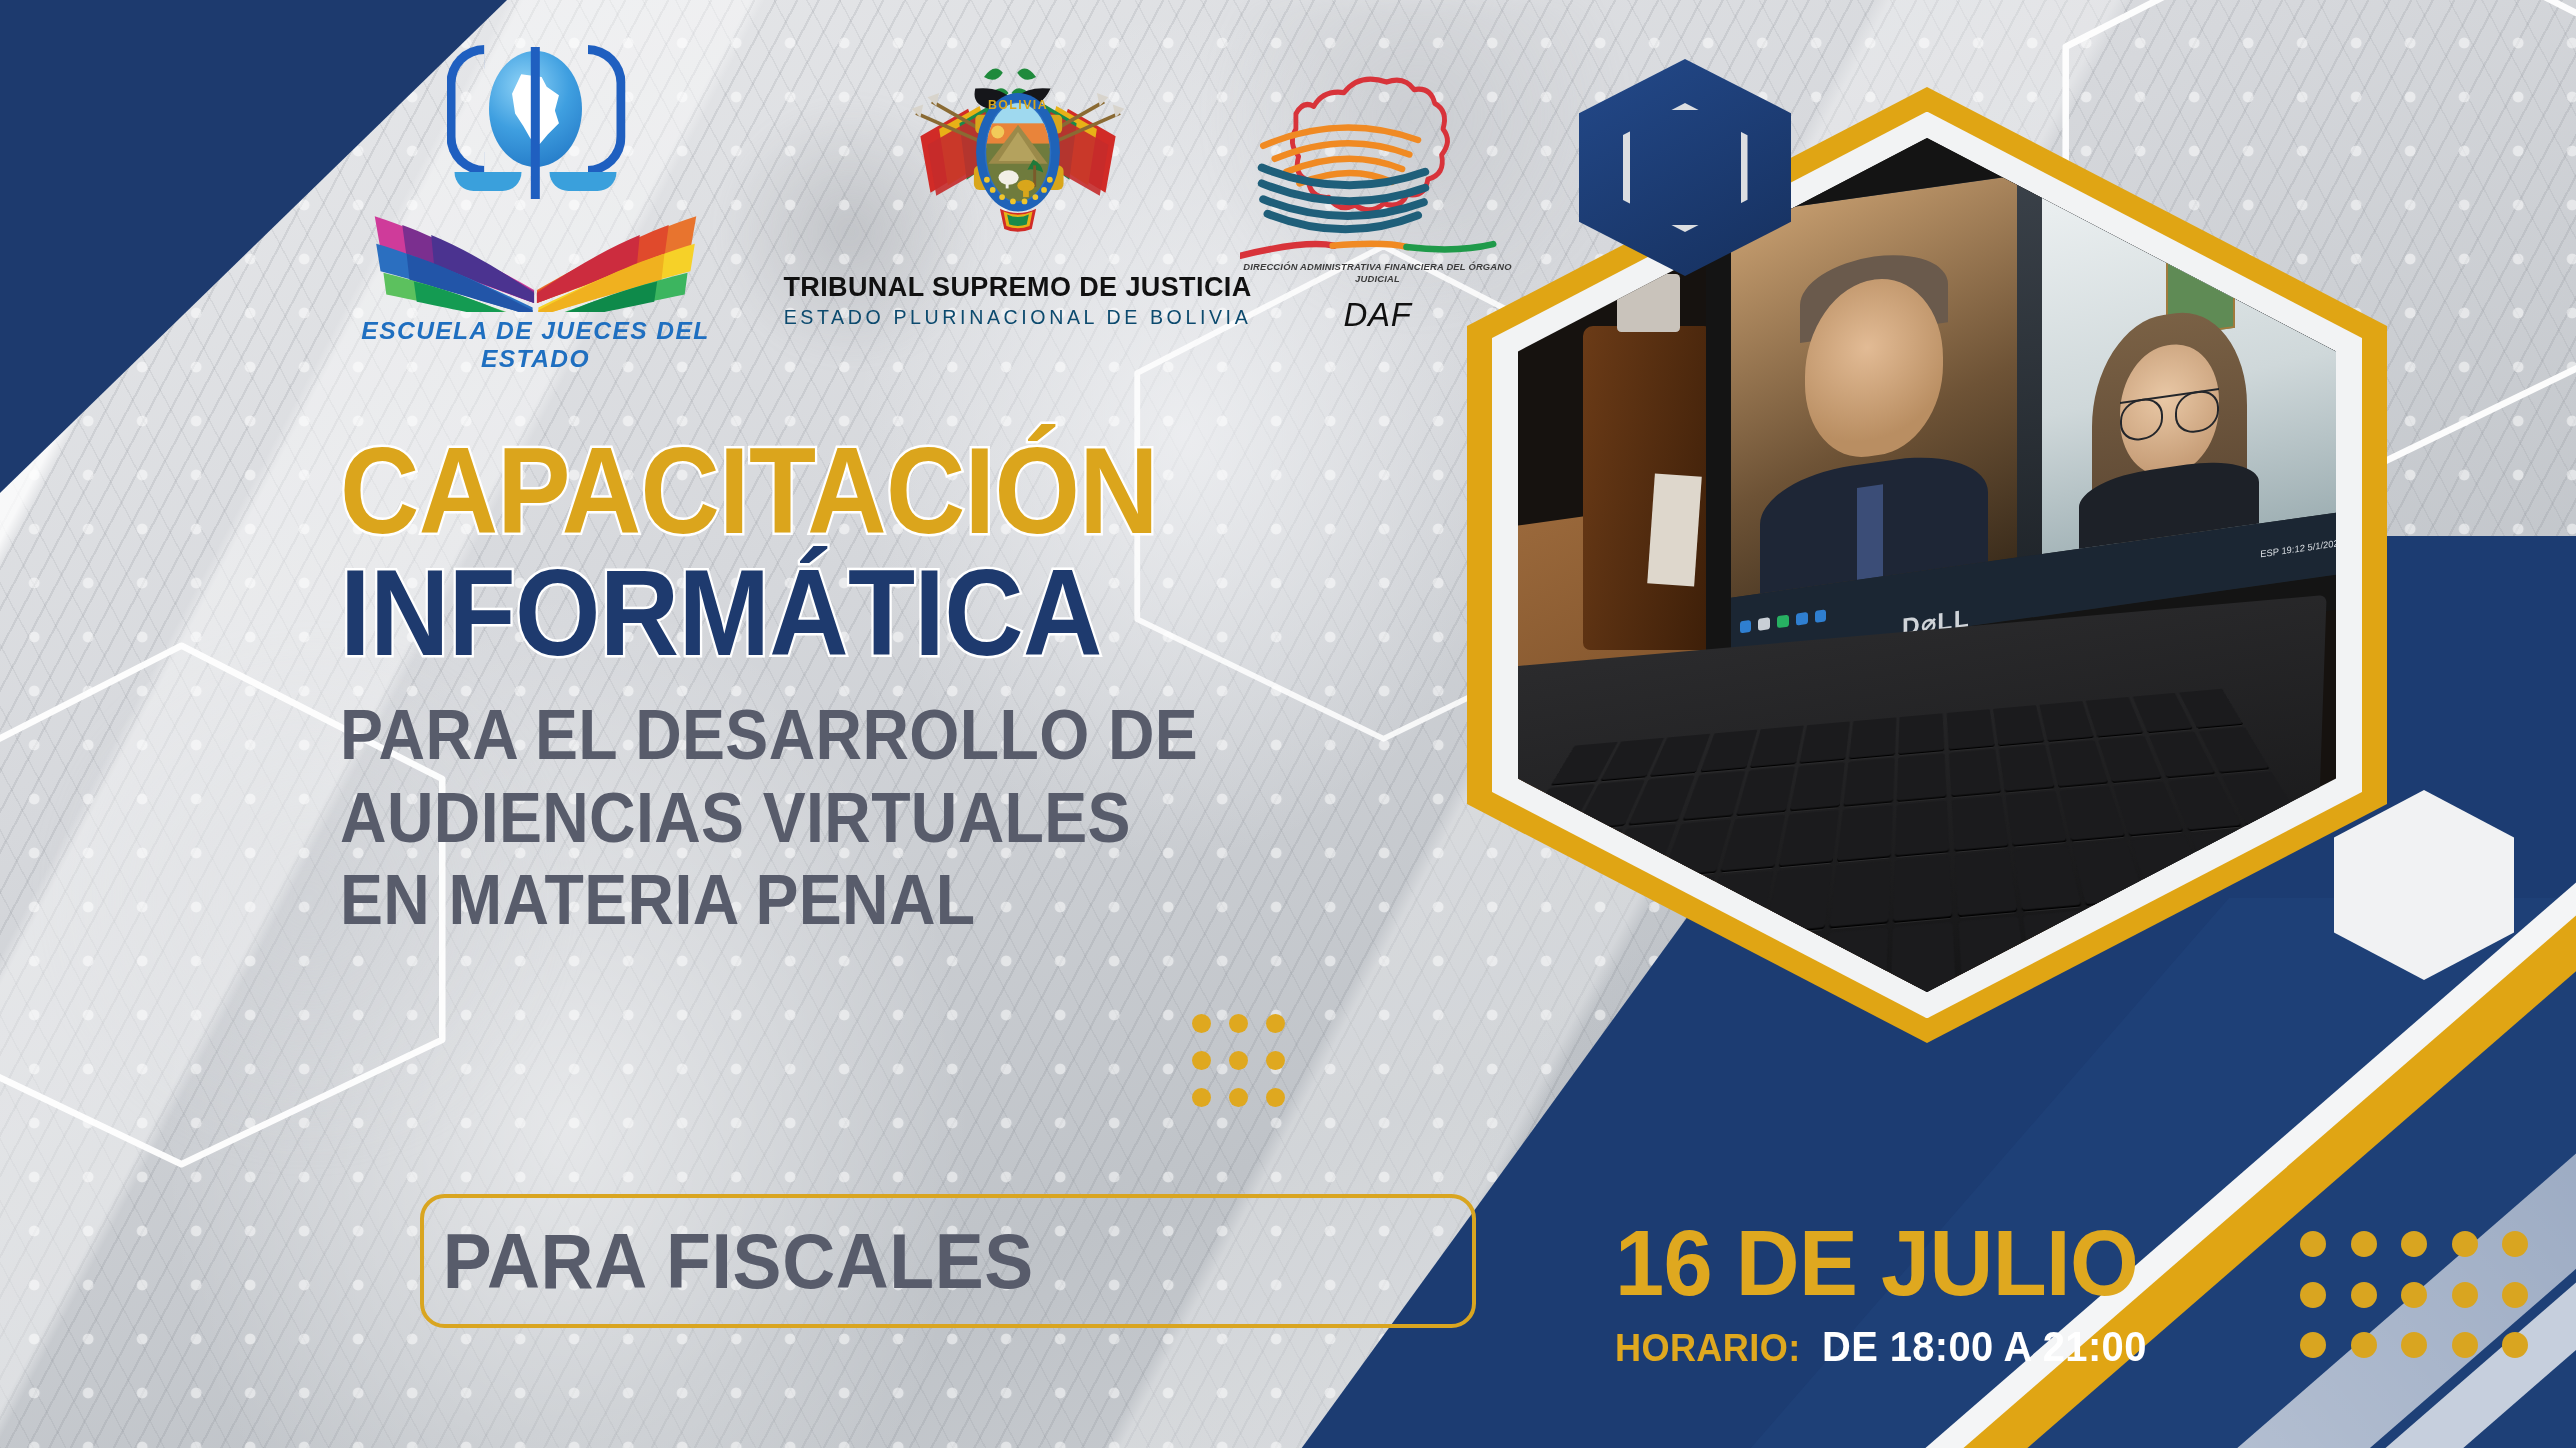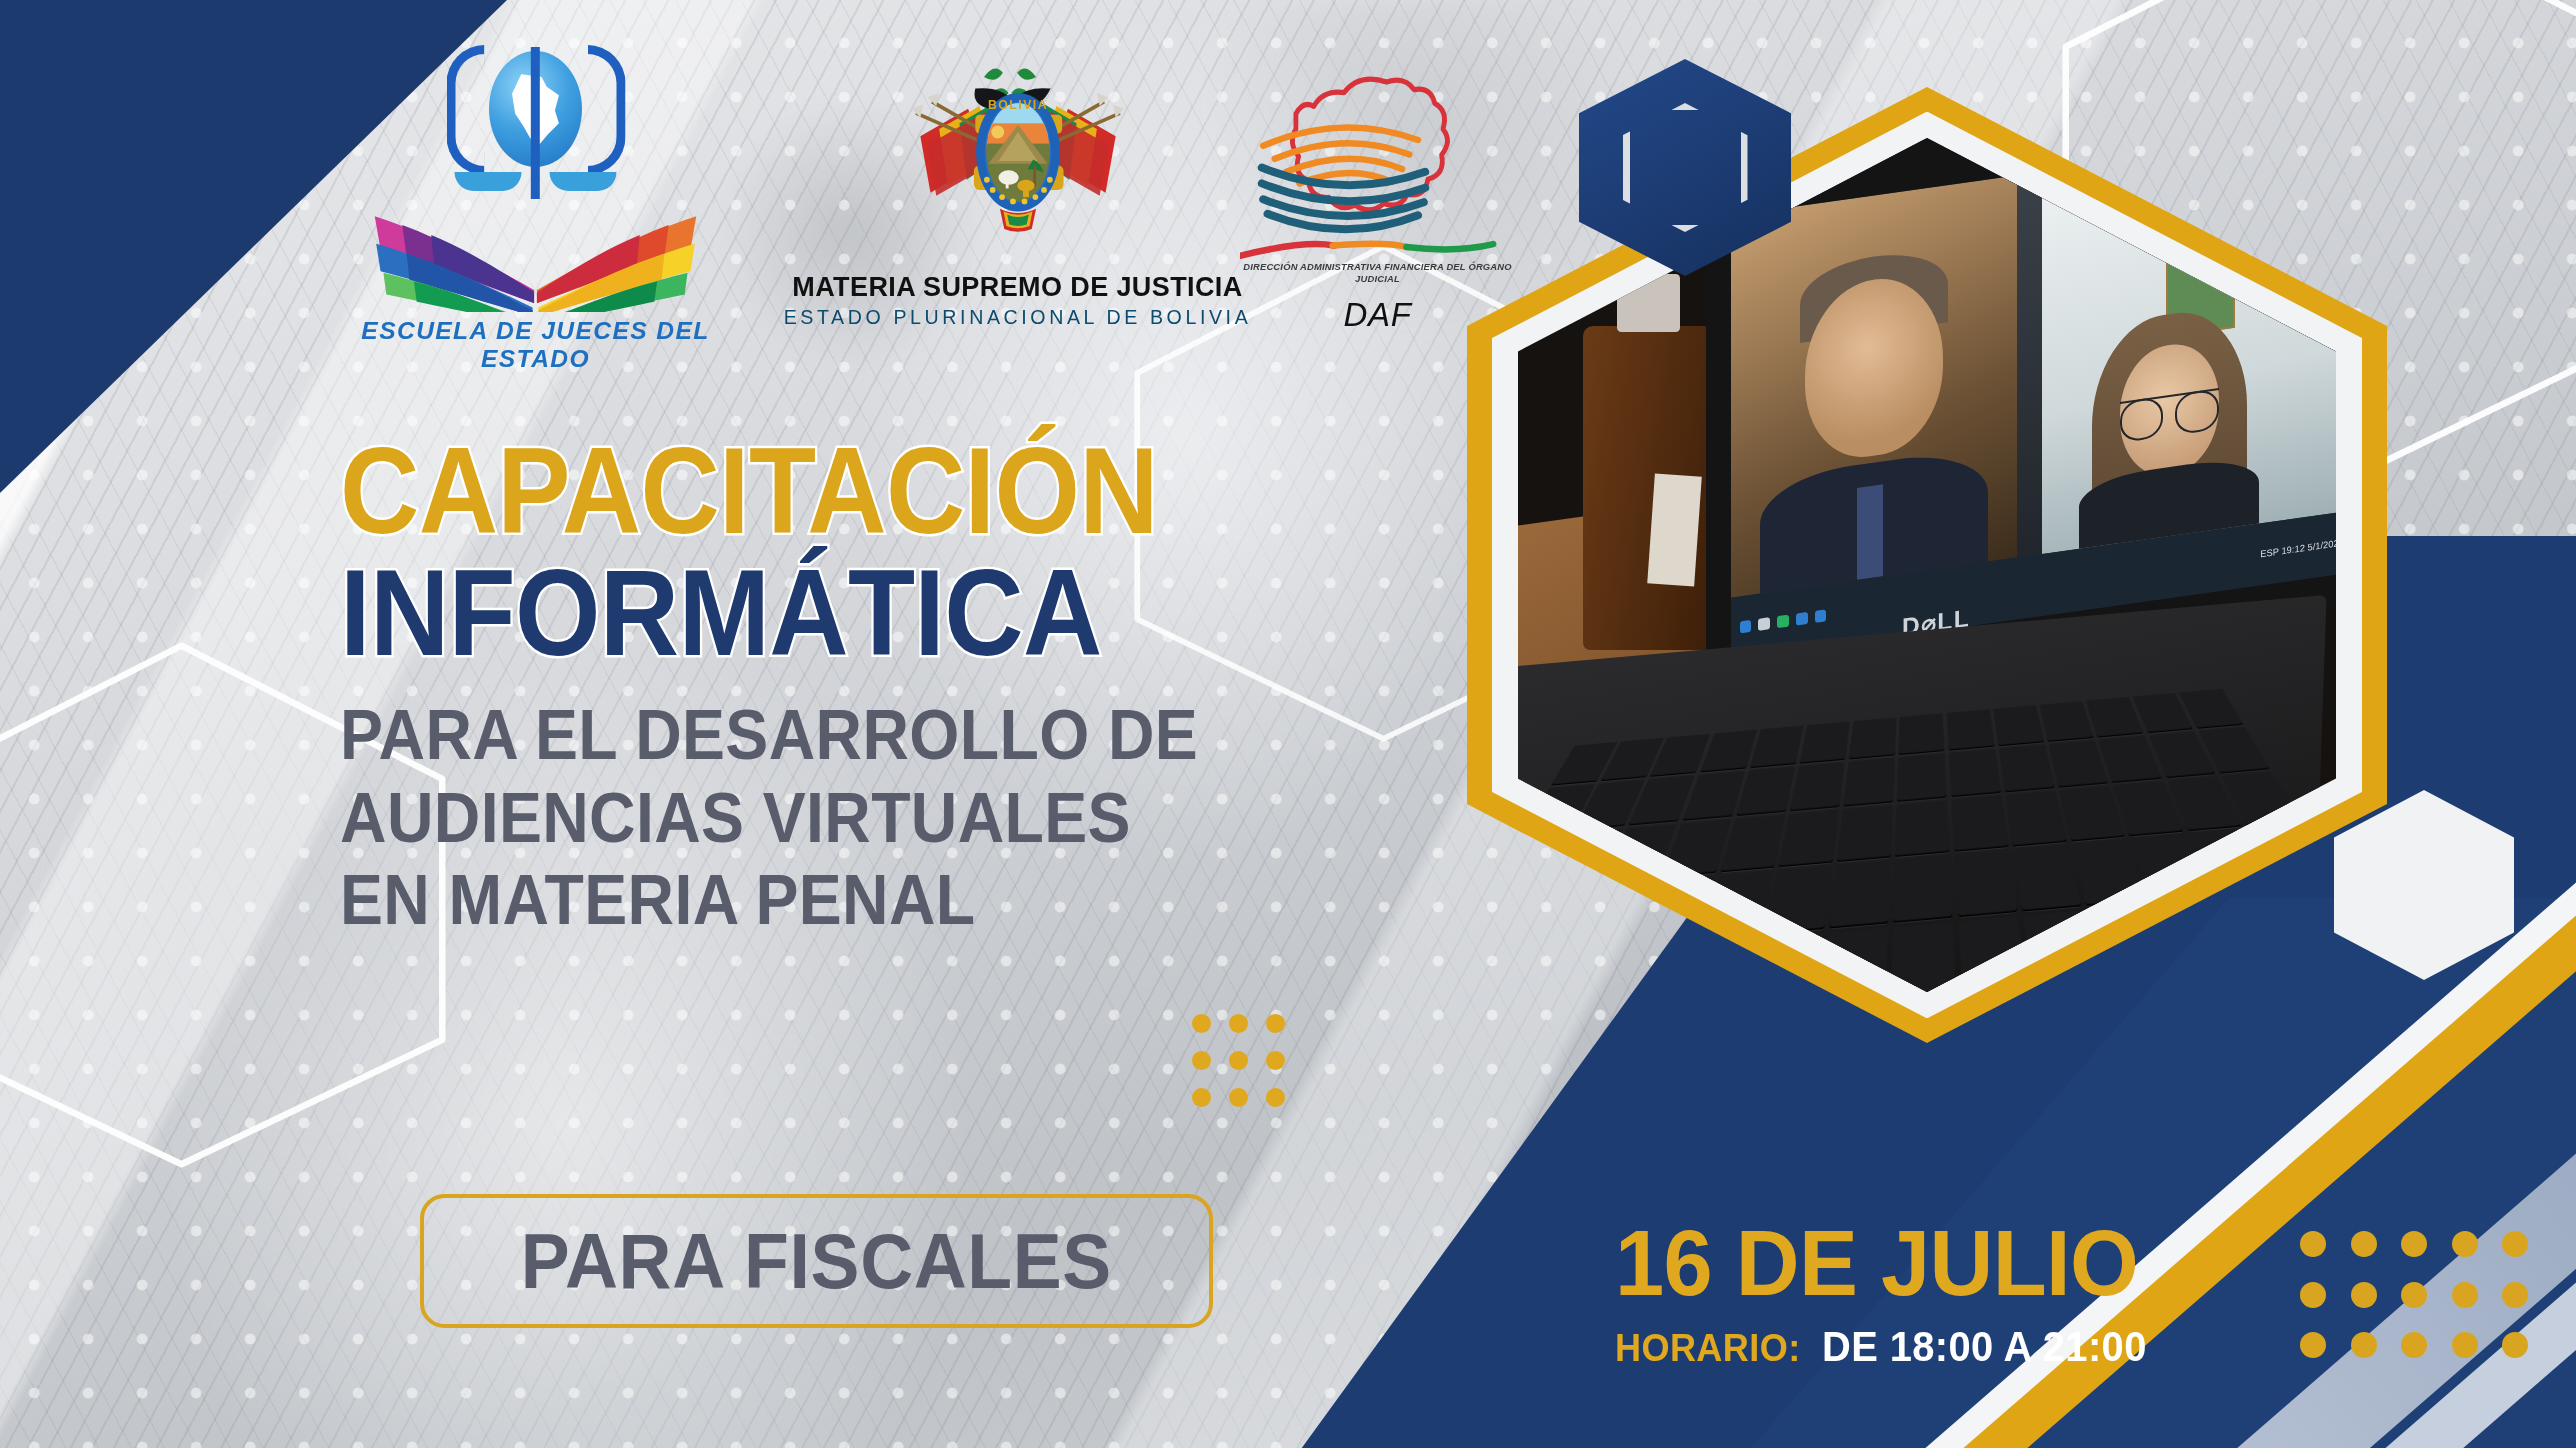--- a/index.html
+++ b/index.html
@@ -194,23 +194,23 @@
   
   .dots3{
     position:absolute;left:1192px;top:1014px;
     display:grid;grid-template-columns:repeat(3,19px);grid-template-rows:repeat(3,19px);
     gap:18px;
   }
   .dots3 i{display:block;width:19px;height:19px;border-radius:50%;background:#DFA81F;}
 
   
   .pill{
-    position:absolute;left:420px;top:1194px;width:793px;height:134px;
+    position:absolute;left:420px;top:1194px;width:1056px;height:134px;
     border:4.3px solid #D9A520;border-radius:24.6px;
-    display:flex;align-items:center;justify-content:center;
+    display:flex;align-items:center;
   }
   .pill span{
     font-family:"Liberation Sans Narrow","Liberation Sans",sans-serif;
     font-weight:bold;font-size:78px;color:#585C6B;letter-spacing:0.7px;
     transform:scaleX(.94);
   }
 
   
   .hexphoto{
     position:absolute;left:1467px;top:87px;width:920px;height:956px;
@@ -530,21 +530,21 @@
             <circle cx="174" cy="208" r="4"></circle>
             <circle cx="189" cy="202" r="4"></circle>
           <circle cx="201" cy="192" r="4"></circle>
             <circle cx="209" cy="178" r="4"></circle>
         </g>
 
         <path d="M140 218 q25 12 50 0 l-6 28 q-20 8 -38 0 Z" fill="#d12b27"></path>
         <path d="M145 222 q20 9 40 0 l-4 20 q-16 6 -32 0 Z" fill="#e8b117"></path>
         <path d="M150 226 q15 7 30 0 l-3 14 q-12 4 -24 0 Z" fill="#1a8a4a"></path>
       </svg>
-      <div class="tsj-t1">MATERIA SUPREMO DE JUSTICIA</div>
+      <div class="tsj-t1">TRIBUNAL SUPREMO DE JUSTICIA</div>
       <div class="tsj-t2">ESTADO PLURINACIONAL DE BOLIVIA</div>
     </div>
 
     <div class="logo-daf">
       <svg viewBox="0 0 380 300" style="position:absolute;left:0;top:14.5px;width:275px;height:217px;">
         <path d="M56 78 q10 -18 26 -10 q14 -22 44 -18 q22 -26 62 -14 q26 -8 40 10 q24 -4 30 18 q20 10 12 34 q14 16 -2 34 q6 26 -20 32 q-4 24 -30 20 q-10 20 -34 12 q-20 16 -42 2 q-24 10 -38 -10 q-26 2 -30 -22 q-22 -8 -14 -32 q-16 -18 -4 -36 Z" fill="none" stroke="#d8333a" stroke-width="7" stroke-linejoin="round" transform="translate(24,-6) scale(0.95,1.05)"></path>
         <g fill="none" stroke="#f08a23" stroke-width="9" stroke-linecap="round">
           <path d="M32 120 q108 -46 214 -8"></path>
           <path d="M48 138 q96 -40 186 -6"></path>
           <path d="M64 156 q84 -34 160 -4"></path>

